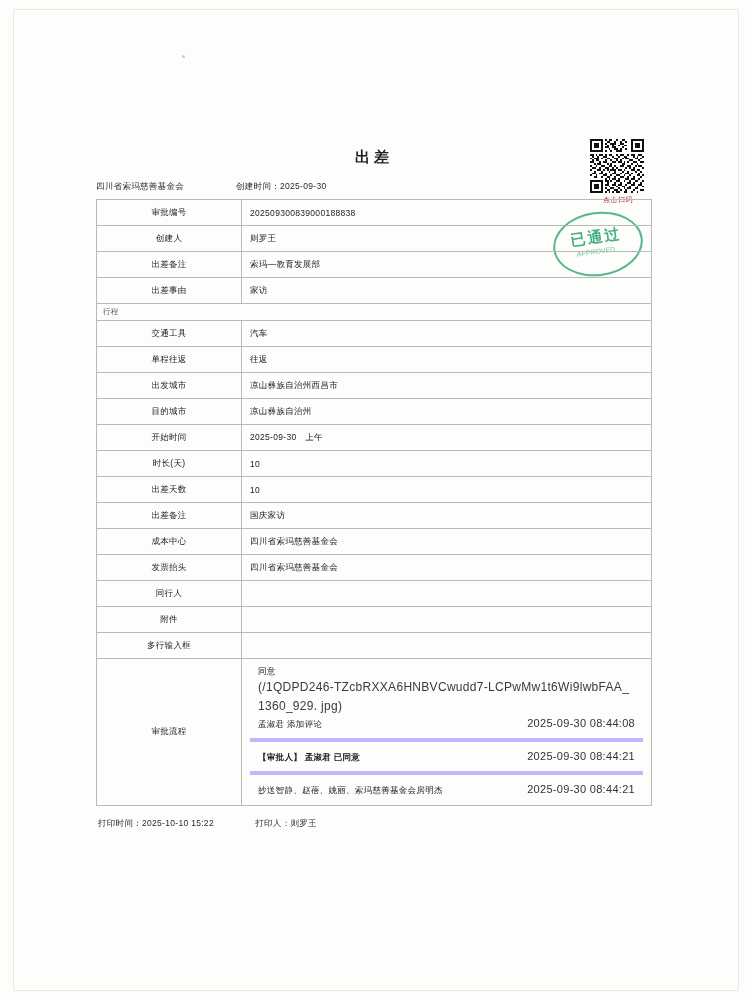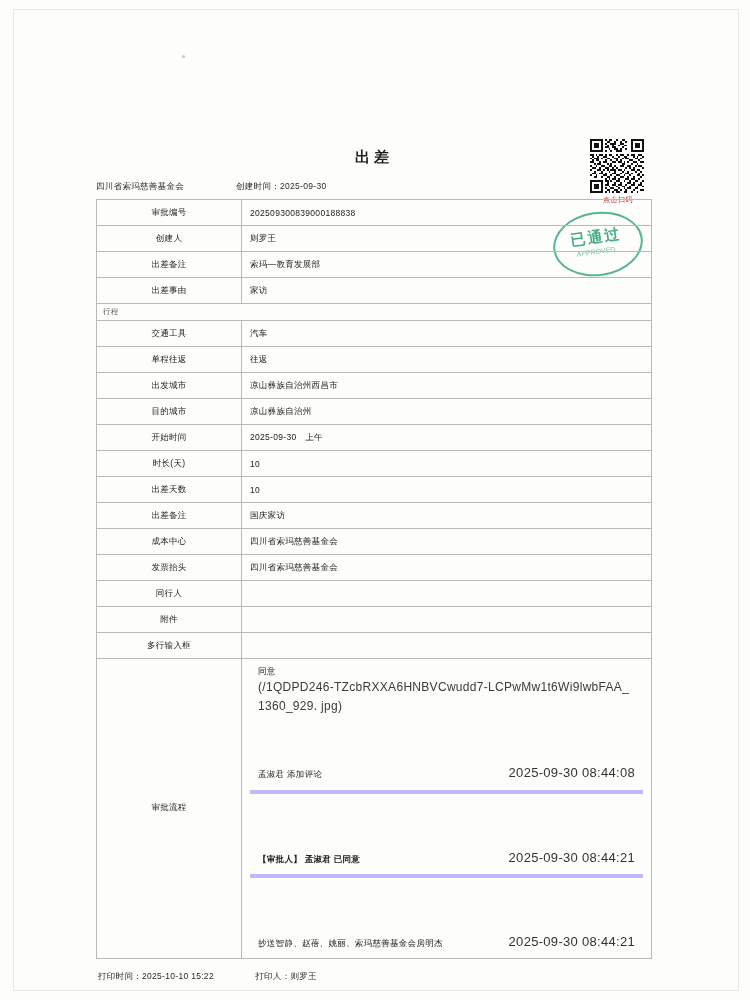--- a/index.html
+++ b/index.html
@@ -101,24 +101,23 @@
     justify-content: space-between;
     align-items: baseline;
   }
   .flow-attach {
     color: #3a3a3a;
     word-break: break-all;
     font-size: 12px;
   }
   .flow-time {
     color: #333;
-    font-size: 13px;
+    font-size: 11px;
     white-space: nowrap;
     padding-left: 10px;
-    margin-top: 48px;
   }
   .flow-name { color: #222; }
   .bold-name { font-weight: bold; }
   td.label-flow {
     text-align: center;
   }
   .footer {
     margin-top: 12px;
     font-size: 8.5px;
     color: #2a2a2a;

